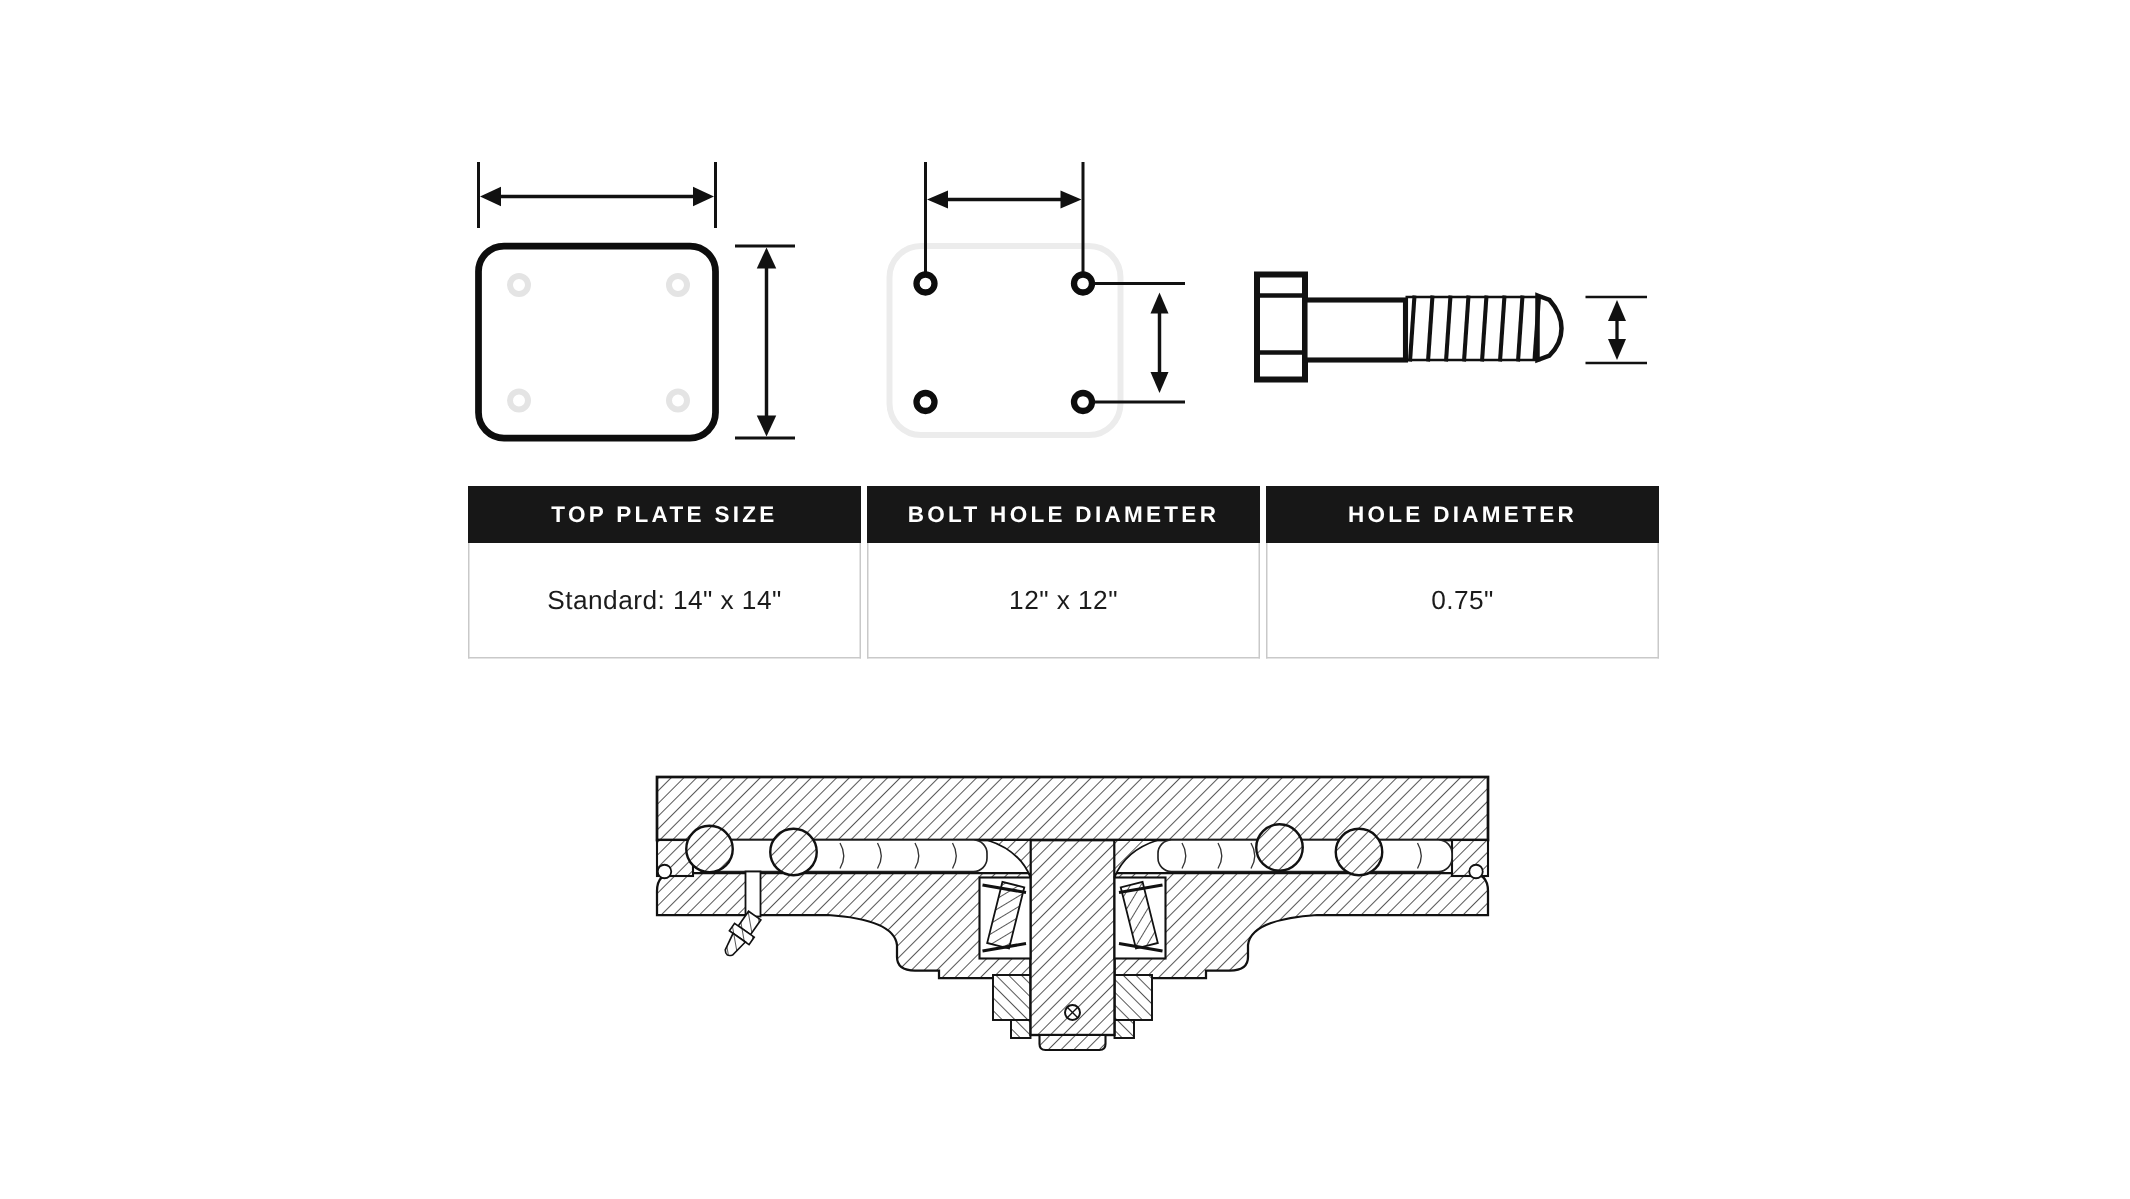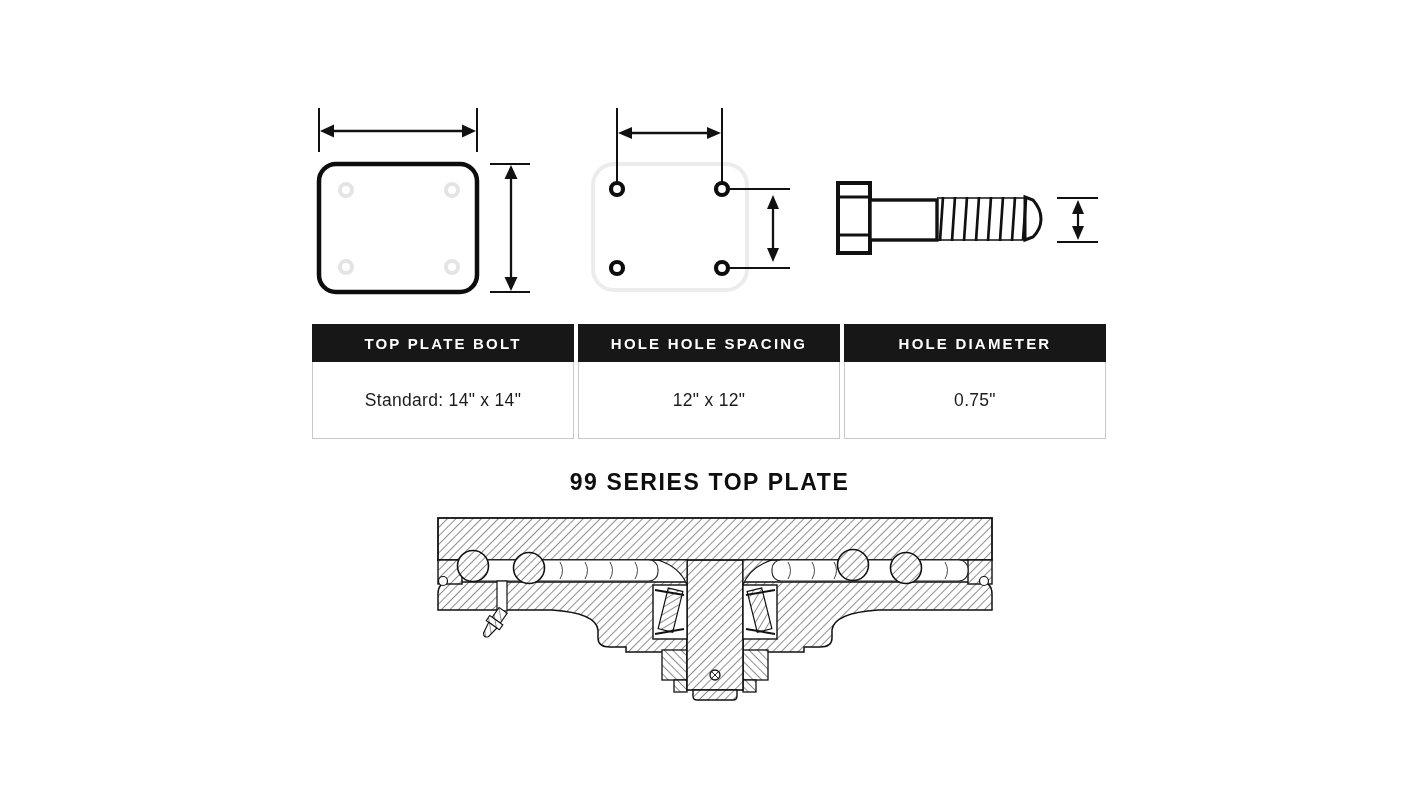--- a/index.html
+++ b/index.html
@@ -103,33 +103,32 @@
     <g>
       <line x1="229" y1="35" x2="270" y2="35" stroke="#111" stroke-width="1.8"></line>
       <line x1="229" y1="79" x2="270" y2="79" stroke="#111" stroke-width="1.8"></line>
       <line x1="250" y1="47" x2="250" y2="67" stroke="#111" stroke-width="2.2"></line>
       <polygon points="250,37 244,51 256,51" fill="#111"></polygon>
       <polygon points="250,77 244,63 256,63" fill="#111"></polygon>
     </g>
   </svg>
 
   <div class="spec-col" style="left:312px">
-    <div class="hd">TOP PLATE BOLT</div>
+    <div class="hd">TOP PLATE SIZE</div>
     <div class="bd">Standard: 14" x 14"</div>
   </div>
   <div class="spec-col" style="left:578px">
-    <div class="hd">HOLE HOLE SPACING</div>
+    <div class="hd">BOLT HOLE DIAMETER</div>
     <div class="bd">12" x 12"</div>
   </div>
   <div class="spec-col" style="left:844px">
     <div class="hd">HOLE DIAMETER</div>
     <div class="bd">0.75"</div>
   </div>
 
-  <div class="section-title">99 SERIES TOP PLATE</div>
 
   <svg class="fig" style="left:430px;top:510px" width="570" height="200" viewBox="0 0 570 200">
     <defs>
       <pattern id="pf" width="6" height="6" patternUnits="userSpaceOnUse" patternTransform="rotate(45)">
         <rect width="6" height="6" fill="#fff"></rect>
         <line x1="0" y1="0" x2="0" y2="6" stroke="#1e1e1e" stroke-width="1"></line>
       </pattern>
       <pattern id="pb" width="6" height="6" patternUnits="userSpaceOnUse" patternTransform="rotate(-45)">
         <rect width="6" height="6" fill="#fff"></rect>
         <line x1="0" y1="0" x2="0" y2="6" stroke="#1e1e1e" stroke-width="1"></line>

